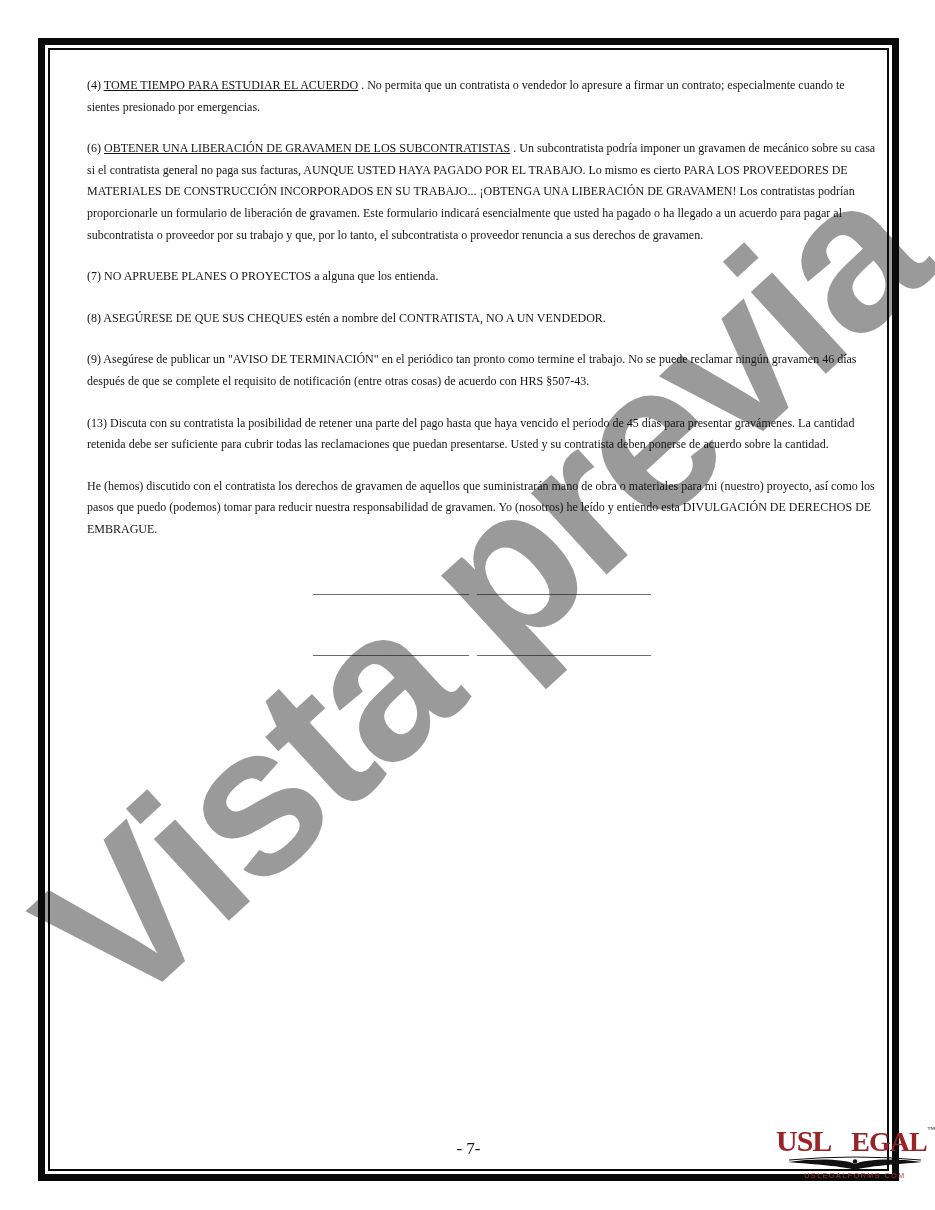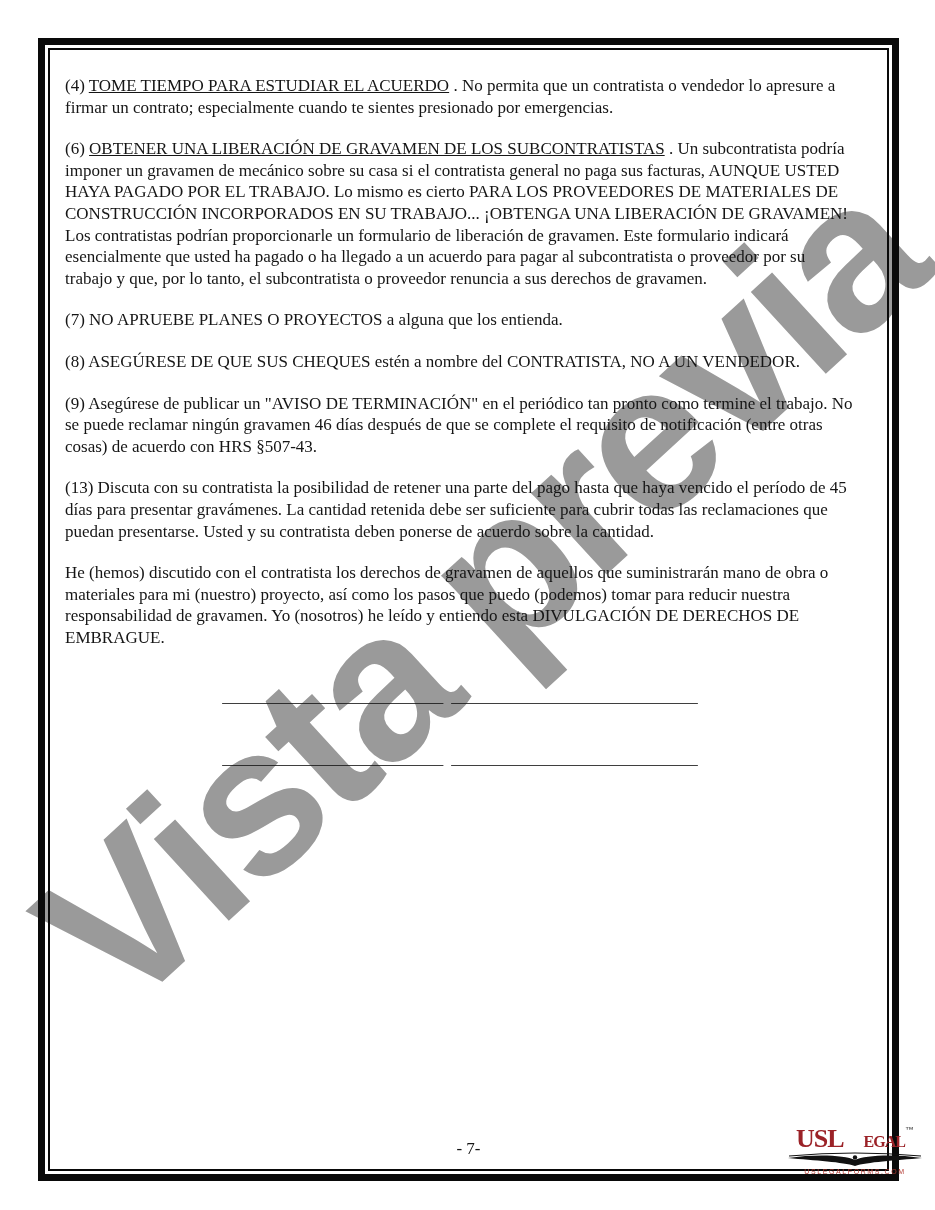--- a/index.html
+++ b/index.html
@@ -15,22 +15,22 @@
     color:#9a9a9a;text-align:center;z-index:1;white-space:nowrap;
   }
   .frame{
     position:absolute;left:38px;top:38px;width:861px;height:1143px;
     box-sizing:border-box;border:7px solid #0a0a0a;z-index:2;
   }
   .frame-inner{
     position:absolute;inset:3px;border:2px solid #0a0a0a;
   }
   .content{
-    position:absolute;left:65px;top:75px;width:790px;z-index:3;
-    font-size:17px;line-height:21.6px;
+    position:absolute;left:87px;top:75px;width:790px;z-index:3;
+    font-size:12px;line-height:21.6px;
   }
   .para{margin:0 0 20px 0;}
   .u{text-decoration:underline;}
   .dated{margin:0;}
   .sig-lines{margin:0;letter-spacing:0;text-align:center;}
   .sig-lines.first{margin-top:38px;}
   .sig-lines.second{margin-top:40px;}
   .sig-label{margin:0;}
   .sig-gap{display:inline-block;width:8px;}
   .footer-page{
@@ -38,22 +38,22 @@
     font-size:17px;z-index:3;
   }
   .logo{
     position:absolute;left:776px;top:1126px;width:158px;z-index:5;
     text-align:center;line-height:1;
   }
   .logo-word{
     font-family:"Liberation Serif", serif;font-weight:bold;color:#9b2227;
     white-space:nowrap;
   }
-  .logo-lead{font-size:26px;letter-spacing:-1px;}
-  .logo-tail{font-size:16px;letter-spacing:-1px;margin-left:20px;}
+  .logo-lead{font-size:30px;letter-spacing:-1px;}
+  .logo-tail{font-size:28px;letter-spacing:-1px;margin-left:20px;}
   .logo-tm{font-size:9px;color:#666;vertical-align:top;font-family:"Liberation Sans",sans-serif;}
   .logo-eagle{display:block;margin:-2px auto 0 auto;}
   .logo-tagline{
     font-family:"Liberation Sans", sans-serif;font-size:7px;letter-spacing:1.6px;
     color:#b23a32;margin-top:1px;white-space:nowrap;
   }
 </style>
 </head>
 <body>
 

